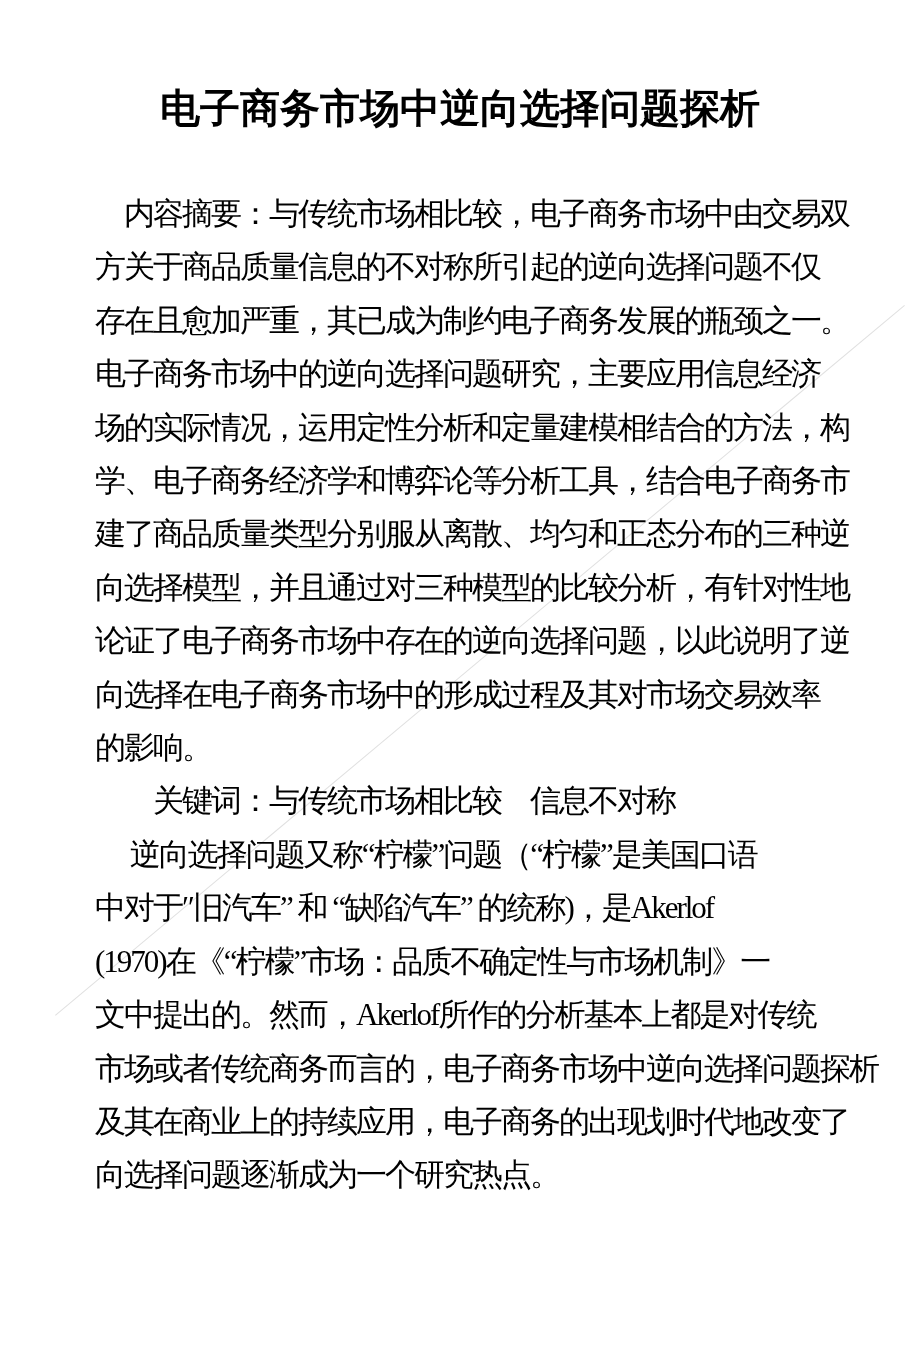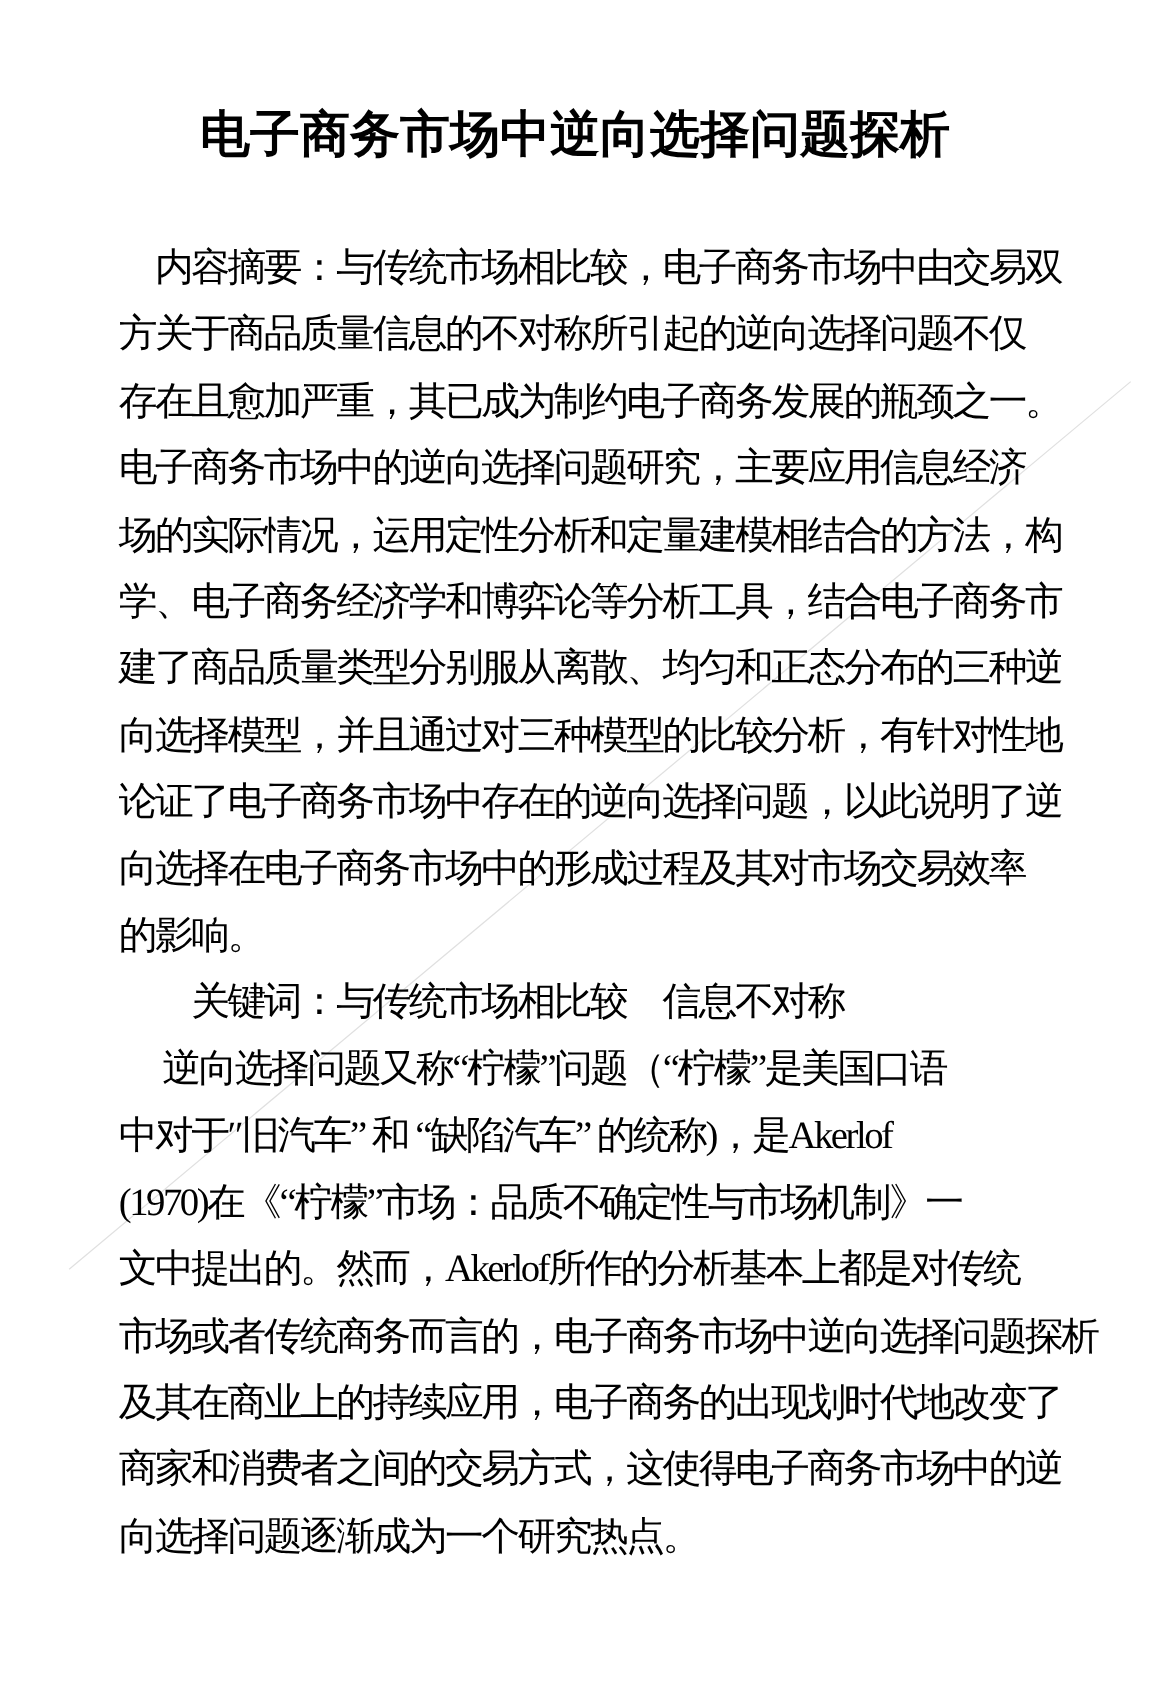--- a/index.html
+++ b/index.html
@@ -73,16 +73,15 @@
       <div class="text-line">论证了电子商务市场中存在的逆向选择问题，以此说明了逆</div>
       <div class="text-line">向选择在电子商务市场中的形成过程及其对市场交易效率</div>
       <div class="text-line">的影响。</div>
       <div class="text-line">　　关键词：与传统市场相比较　信息不对称</div>
       <div class="text-line">　 逆向选择问题又称“柠檬”问题（“柠檬”是美国口语</div>
       <div class="text-line">中对于″旧汽车” 和 “缺陷汽车” 的统称)，是Akerlof</div>
       <div class="text-line">(1970)在《“柠檬”市场：品质不确定性与市场机制》一</div>
       <div class="text-line">文中提出的。然而，Akerlof所作的分析基本上都是对传统</div>
       <div class="text-line">市场或者传统商务而言的，电子商务市场中逆向选择问题探析</div>
       <div class="text-line">及其在商业上的持续应用，电子商务的出现划时代地改变了</div>
-      <div class="text-line">商家和消费者之间的交易方式，这使得电子商务市场中的逆</div>
       <div class="text-line">向选择问题逐渐成为一个研究热点。</div>
     </div>
 </div>
 
 </body></html>

